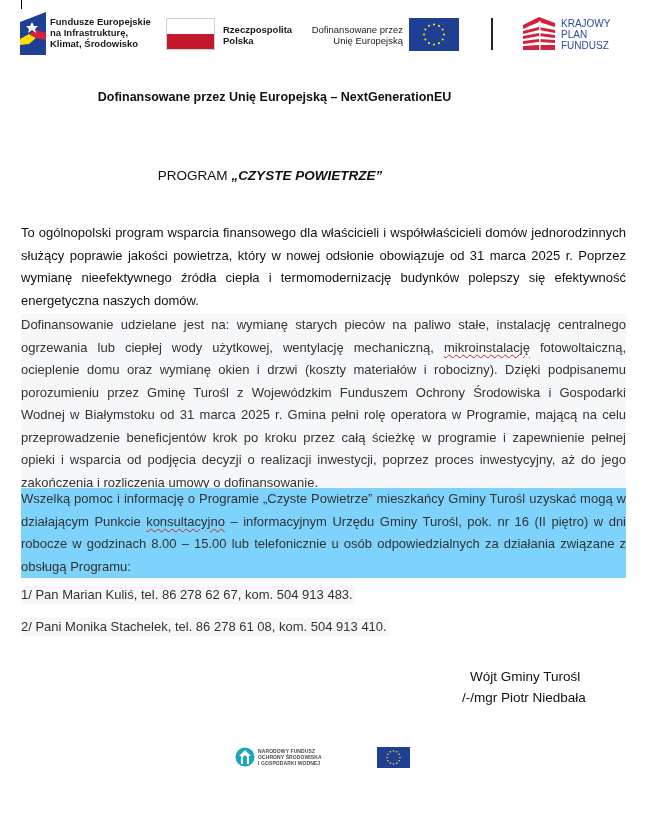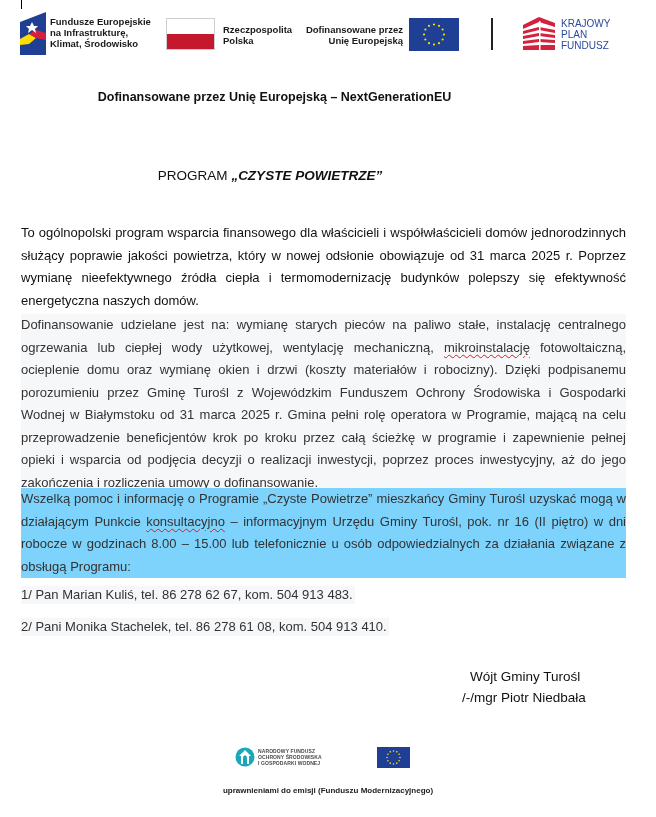--- a/index.html
+++ b/index.html
@@ -8,21 +8,21 @@
   .abs { position: absolute; }
   .cursor { left: 21px; top: 0; width: 1px; height: 9px; background: #000; }
 
   
   .logo-fe { left: 20px; top: 12px; width: 26px; height: 43px; }
   .logo-fe-text { left: 50px; top: 16px; font-size: 9.5px; line-height: 11px; font-weight: bold; color: #1a1a1a; }
   .flag-pl { left: 166px; top: 18px; width: 49px; height: 32px; border: 1px solid #cfcfcf; box-sizing: border-box; overflow: hidden; }
   .flag-pl .w { height: 50%; background: #fff; }
   .flag-pl .r { height: 50%; background: #c4182c; }
   .rp-text { left: 223px; top: 24px; font-size: 9.5px; line-height: 11px; font-weight: bold; color: #1a1a1a; }
-  .dof-text { left: 300px; top: 24px; width: 103px; font-size: 9.5px; line-height: 11px; font-weight: bold; color: #1a1a1a; text-align: right; }
+  .dof-text { left: 300px; top: 24px; width: 103px; font-size: 9.5px; line-height: 11px; font-weight: normal; color: #1a1a1a; text-align: right; }
   .eu-flag { left: 409px; top: 18px; width: 50px; height: 33px; background: #1f3f95; }
   .divider { left: 491px; top: 18px; width: 2px; height: 32px; background: #222; }
   .kpo-logo { left: 523px; top: 17px; width: 32px; height: 34px; }
   .kpo-text { left: 561px; top: 18px; font-size: 10px; line-height: 11px; font-weight: normal; color: #2a4a9a; }
 
   
   .subtitle { left: 15px; top: 90px; width: 519px; text-align: center; font-size: 12.5px; font-weight: bold; color: #111; }
   .prog-title { left: 0; top: 168px; width: 540px; text-align: center; font-size: 13.5px; color: #111; }
   .prog-title b { font-style: italic; }
 
@@ -142,14 +142,13 @@
     <circle cx="22.129165124598853" cy="13.749999999999998" r="0.8" fill="#ffdd00"></circle>
     <circle cx="19.75" cy="16.129165124598853" r="0.8" fill="#ffdd00"></circle>
     <circle cx="16.5" cy="17" r="0.8" fill="#ffdd00"></circle>
     <circle cx="13.250000000000002" cy="16.129165124598853" r="0.8" fill="#ffdd00"></circle>
     <circle cx="10.870834875401151" cy="13.750000000000004" r="0.8" fill="#ffdd00"></circle>
     <circle cx="10" cy="10.500000000000002" r="0.8" fill="#ffdd00"></circle>
     <circle cx="10.87083487540115" cy="7.249999999999999" r="0.8" fill="#ffdd00"></circle>
     <circle cx="13.249999999999996" cy="4.870834875401151" r="0.8" fill="#ffdd00"></circle>
   </svg>
 <div class="abs foot-text">
-  <div>uprawnieniami do emisji (Funduszu Modernizacyjnego)</div>
 </div>
 
 </body></html>

